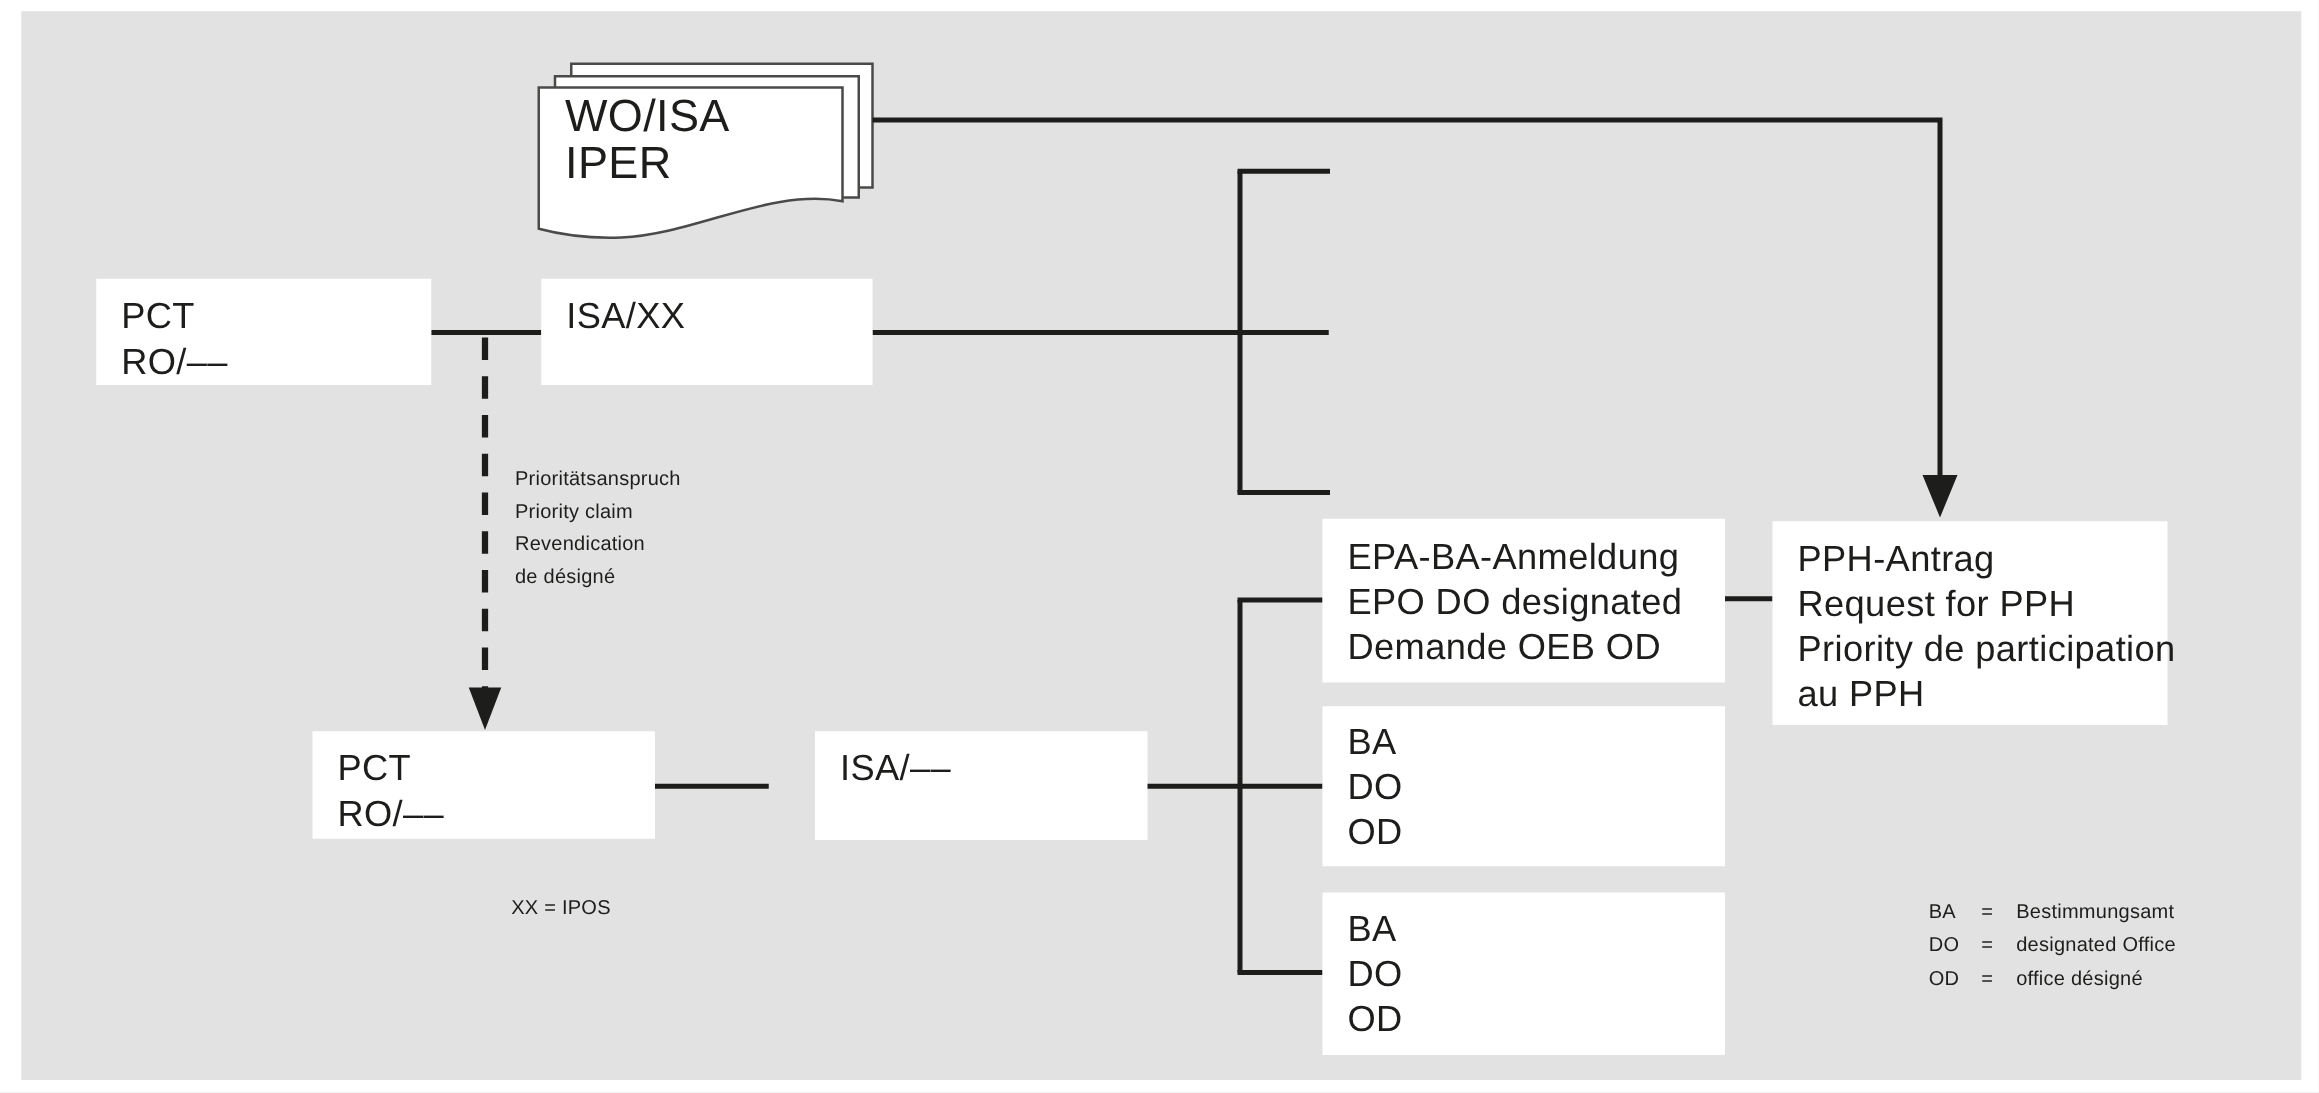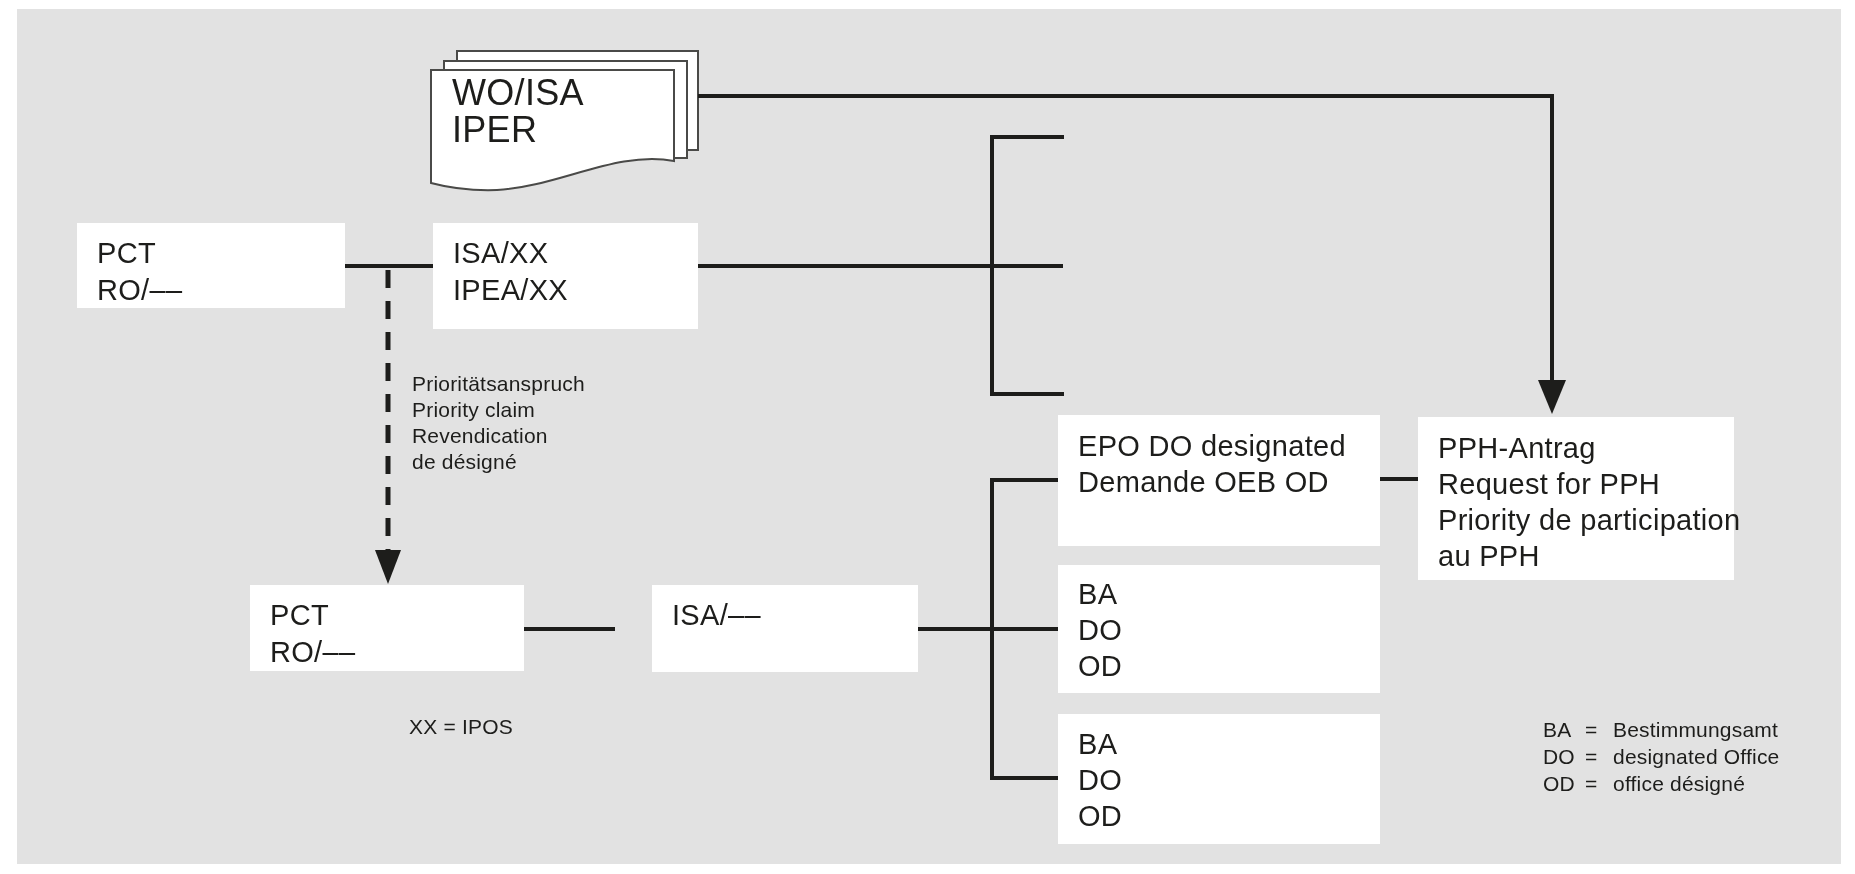--- a/index.html
+++ b/index.html
@@ -19,21 +19,21 @@
     font-size:29px; line-height:37px; white-space:nowrap;
     padding:12px 10px 12px 20px; box-sizing:border-box;
     letter-spacing:0.3px;
   }
   .box .bl { display:block; }
   .doc-label {
     position:absolute; left:452px; top:74px;
     font-size:36px; line-height:37px; letter-spacing:0.3px;
   }
   .small-note {
-    position:absolute; font-size:21px; line-height:26px; letter-spacing:0.2px;
+    position:absolute; font-size:16px; line-height:26px; letter-spacing:0.2px;
   }
   .priority-label { left:412px; top:371px; }
   .xx-note { left:409px; top:714px; }
   .legend { left:1543px; top:716px; }
   .legend-row { display:grid; grid-template-columns:42px 28px auto; line-height:27px; }
 </style>
 </head>
 <body>
 
 <div class="canvas"></div>
@@ -69,35 +69,35 @@
 <div class="doc-label">
   <span class="bl" style="display:block">WO/ISA</span>
   <span class="bl" style="display:block">IPER</span>
 </div>
 
 <div class="box" style="left:77px; top:223px; width:268px; height:85px;">
   <span class="bl">PCT</span>
   <span class="bl">RO/––</span>
 </div>
 
-<div class="box" style="left:433px; top:223px; width:265px; height:106px;">
+<div class="box" style="left:433px; top:223px; width:265px; height:85px;">
   <span class="bl">ISA/XX</span>
-  <span class="bl">IPEA/XX</span>
 </div>
 
 <div class="box" style="left:250px; top:585px; width:274px; height:86px;">
   <span class="bl">PCT</span>
   <span class="bl">RO/––</span>
 </div>
 
 <div class="box" style="left:615px; top:585px; width:266px; height:87px;margin-left:37px;">
   <span class="bl">ISA/––</span>
 </div>
 
 <div class="box" style="left:1058px; top:415px; width:322px; height:131px; padding-top:13px; line-height:36px;">
+  <span class="bl">EPA-BA-Anmeldung</span>
   <span class="bl">EPO DO designated</span>
   <span class="bl">Demande OEB OD</span>
 </div>
 
 <div class="box" style="left:1418px; top:417px; width:316px; height:163px; padding-top:13px; line-height:36px;">
   <span class="bl">PPH-Antrag</span>
   <span class="bl">Request for PPH</span>
   <span class="bl">Priority de participation</span>
   <span class="bl">au PPH</span>
 </div>

